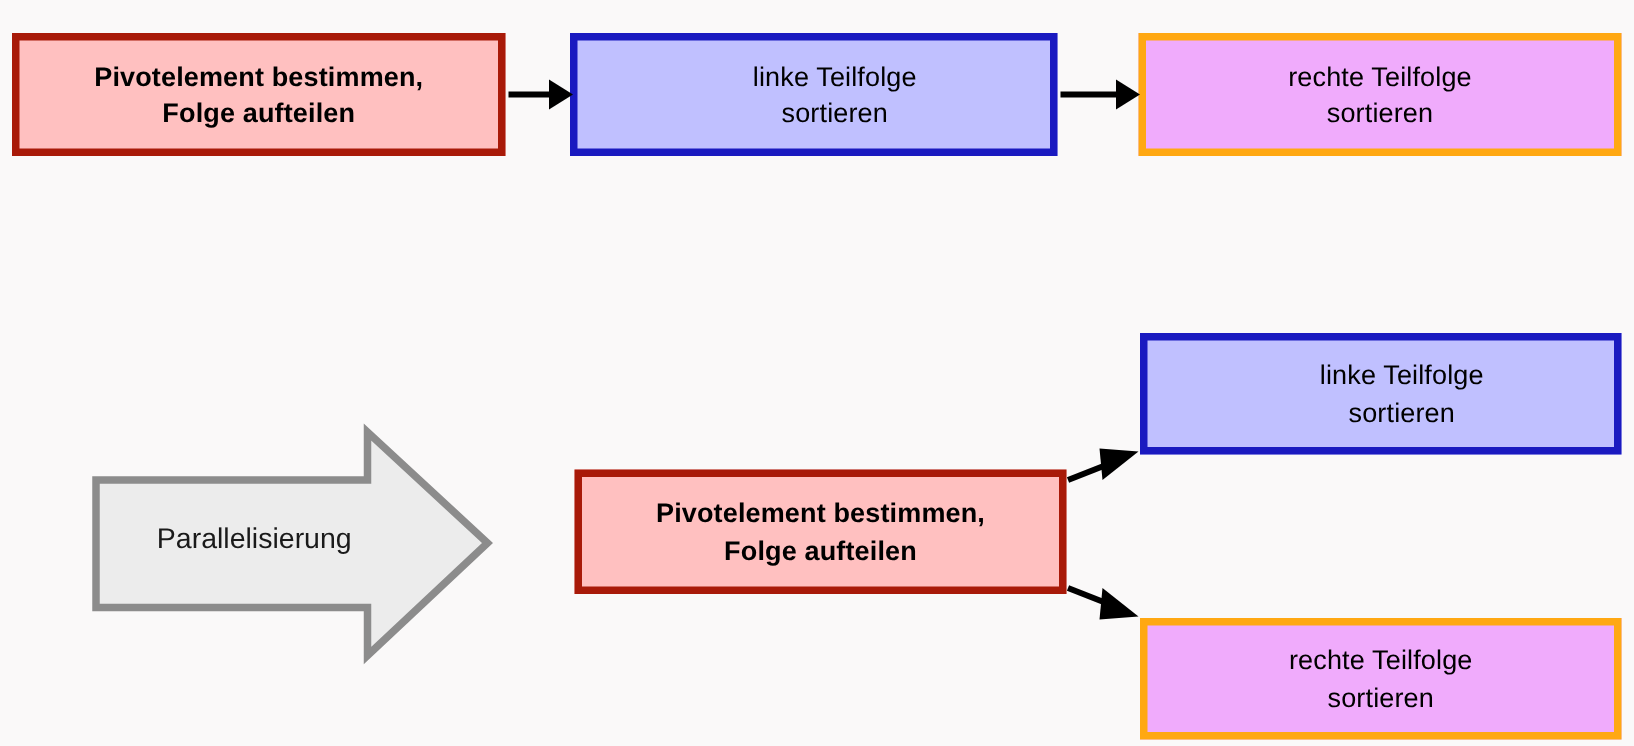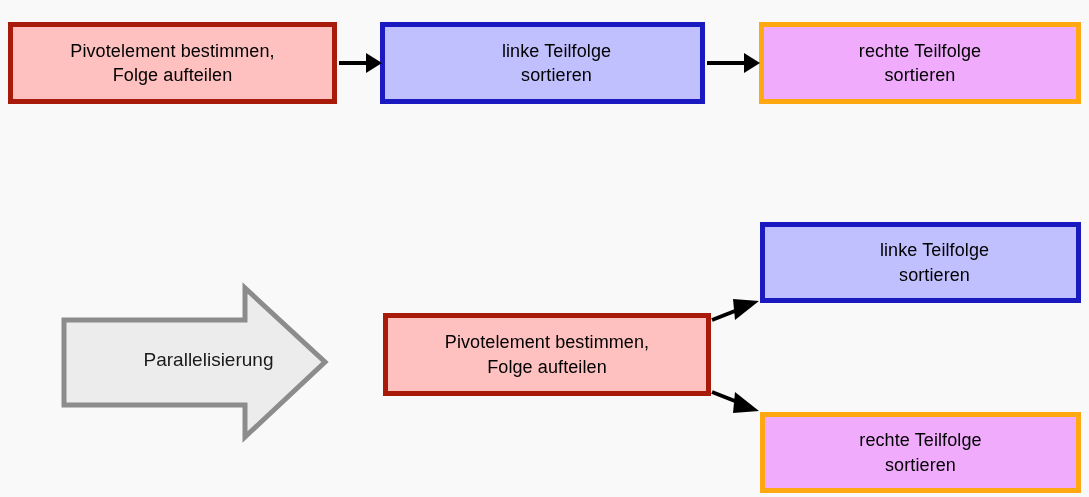--- a/index.html
+++ b/index.html
@@ -28,20 +28,21 @@
     color: #000000;
     font-size: 18px;
     line-height: 1.35;
     letter-spacing: 0.1px;
     white-space: pre-line;
     font-family: "Liberation Sans", sans-serif;
   }
   .node-red {
     background: #ffc0c0;
     border: 5px solid #a81a09;
+    font-weight: bold;
   }
   .node-blue {
     background: #c0c0ff;
     border: 5px solid #1a1ac0;
     padding-left: 28px;
   }
   .node-yellow {
     background: #f0abfc;
     border: 5px solid #ffa812;
   }
@@ -78,21 +79,20 @@
     left: 62px;
     top: 336px;
     width: 215px;
     height: 48px;
     display: flex;
     align-items: center;
     justify-content: center;
     font-size: 19px;
     color: #1a1a1a;
     font-family: "Liberation Sans", sans-serif;
-    padding-left: 39px;
   }
 </style>
 </head>
 <body>
 
 <div id="canvas">
 
   <div class="node node-red" id="node-top-pivot">Pivotelement bestimmen,
 Folge aufteilen</div>
 

